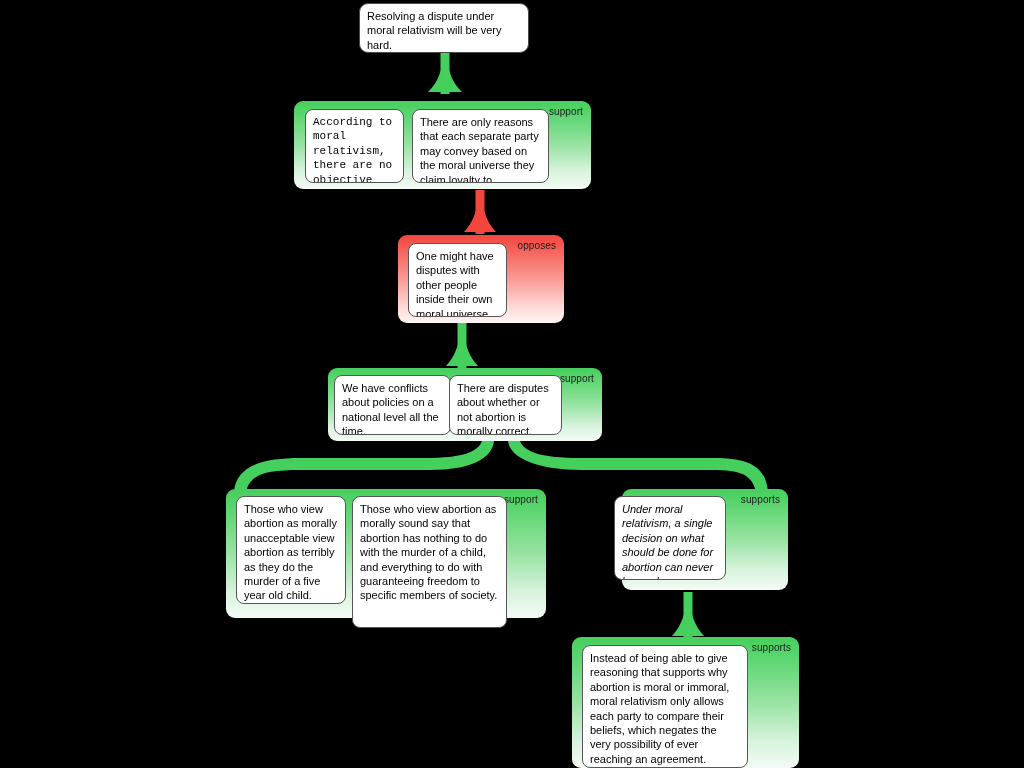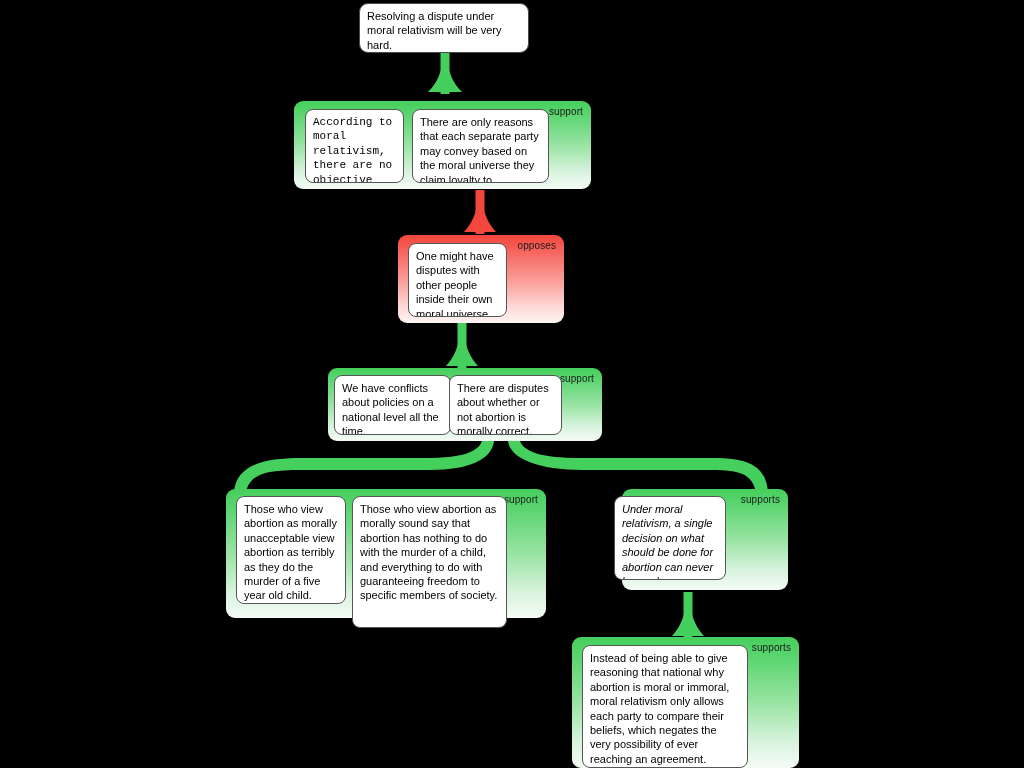--- a/index.html
+++ b/index.html
@@ -122,15 +122,15 @@
   <div class="card" style="left:352px;top:496px;width:155px;height:132px;">Those who view abortion as morally sound say that abortion has nothing to do with the murder of a child, and everything to do with guaranteeing freedom to specific members of society.</div>
 
   <div class="group support" style="left:622px;top:489px;width:166px;height:101px;">
     <span class="group-label">supports</span>
   </div>
   <div class="card" style="left:614px;top:496px;width:112px;height:84px;font-style:italic;">Under moral relativism, a single decision on what should be done for abortion can never be made</div>
 
   <div class="group support" style="left:572px;top:637px;width:227px;height:131px;">
     <span class="group-label">supports</span>
   </div>
-  <div class="card" style="left:582px;top:645px;width:166px;height:123px;">Instead of being able to give reasoning that national why abortion is moral or immoral, moral relativism only allows each party to compare their beliefs, which negates the very possibility of ever reaching an agreement.</div>
+  <div class="card" style="left:582px;top:645px;width:166px;height:123px;">Instead of being able to give reasoning that supports why abortion is moral or immoral, moral relativism only allows each party to compare their beliefs, which negates the very possibility of ever reaching an agreement.</div>
 
 </div>
 
 </body></html>

